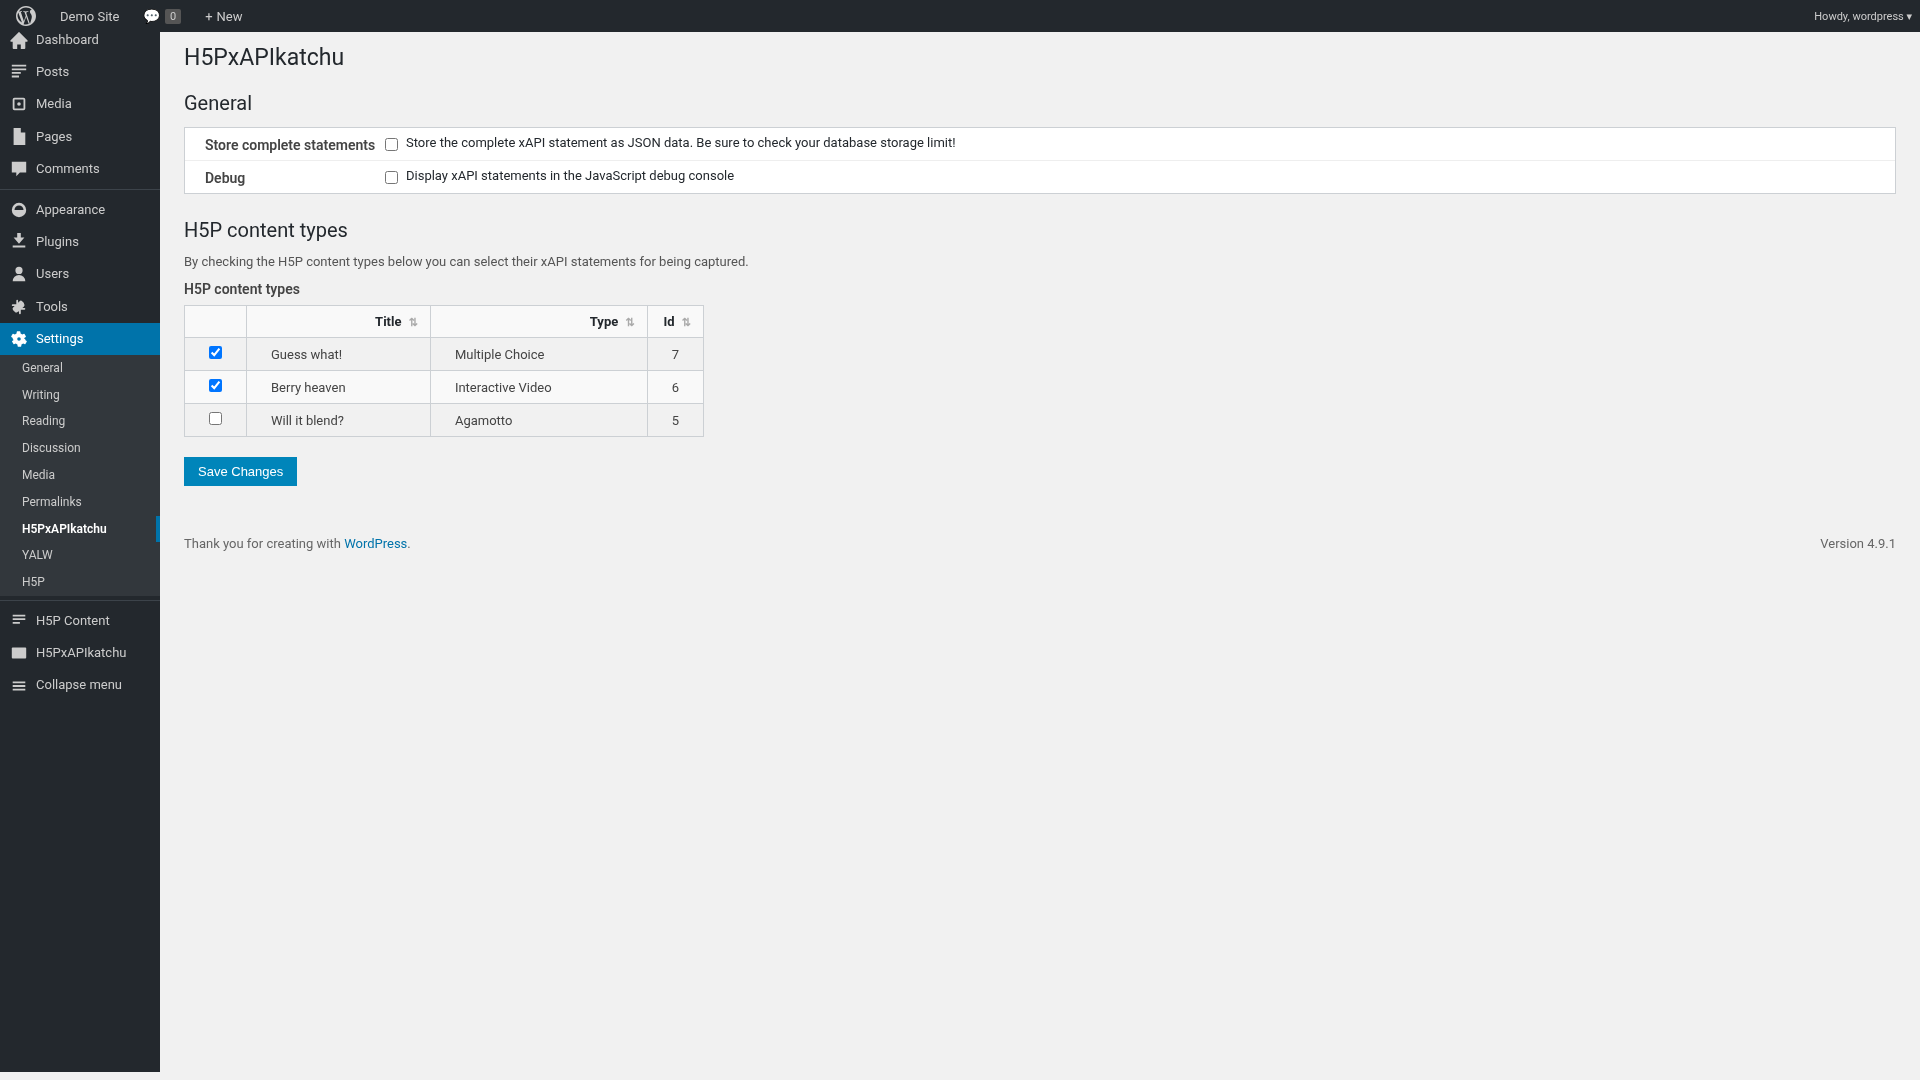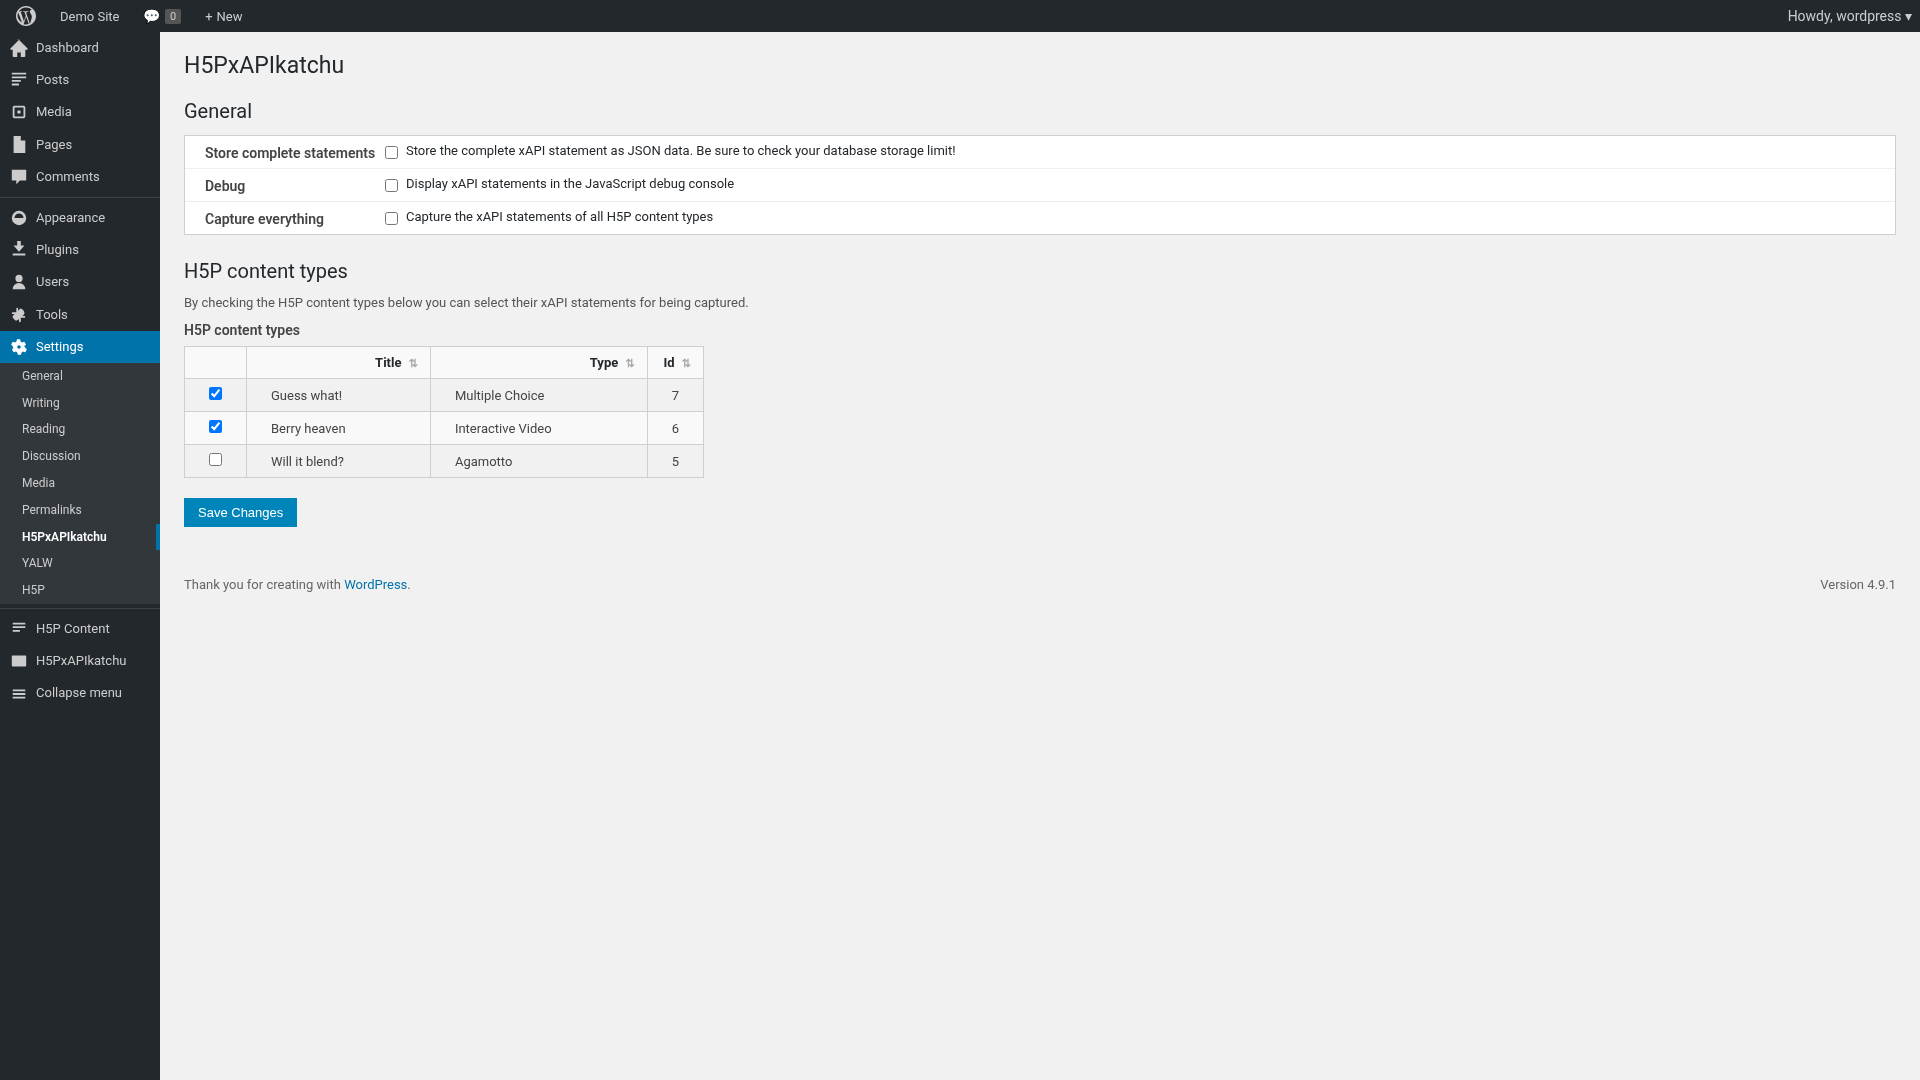--- a/index.html
+++ b/index.html
@@ -11,27 +11,27 @@
       color: #ccc;
       height: 32px;
       display: flex;
       align-items: center;
       padding: 0 8px;
       position: fixed;
       top: 0; left: 0; right: 0;
       z-index: 1000;
     }
     .adminbar-left { display: flex; align-items: center; gap: 8px; flex: 1; }
-    .adminbar-right { color: #ccc; font-size: 14px; }
+    .adminbar-right { color: #ccc; font-size: 11px; }
     .adminbar-item { color: #ccc; font-size: 13px; padding: 0 8px; display: flex; align-items: center; gap: 4px; cursor: pointer; }
     .adminbar-wp-logo { width: 20px; height: 20px; fill: #ccc; }
     .comment-bubble { background: #555; border-radius: 2px; padding: 1px 5px; font-size: 11px; }
 
     
-    #page-wrap { display: flex; margin-top: 32px; min-height: calc(100vh - 32px); }
+    #page-wrap { display: flex; margin-top: 24px; min-height: calc(100vh - 32px); }
 
     
     #sidebar {
       width: 160px;
       background: #23282d;
       flex-shrink: 0;
       min-height: calc(100vh - 32px);
     }
     .sidebar-item {
       display: flex;
@@ -322,27 +322,20 @@
       </div>
 
       <div class="settings-row">
         <div class="settings-label">Debug</div>
         <div class="settings-control">
           <input type="checkbox" id="debug" style="">
           <label for="debug">Display xAPI statements in the JavaScript debug console</label>
         </div>
       </div>
 
-      <div class="settings-row">
-        <div class="settings-label">Capture everything</div>
-        <div class="settings-control">
-          <input type="checkbox" id="capture-everything" style="">
-          <label for="capture-everything">Capture the xAPI statements of all H5P content types</label>
-        </div>
-      </div>
     </div>
 
     
     <div class="h5p-section">
       <h2 class="section-title">H5P content types</h2>
       <p class="h5p-description">By checking the H5P content types below you can select their xAPI statements for being captured.</p>
       <div class="h5p-table-label">H5P content types</div>
 
       <table class="content-table">
         <thead>

